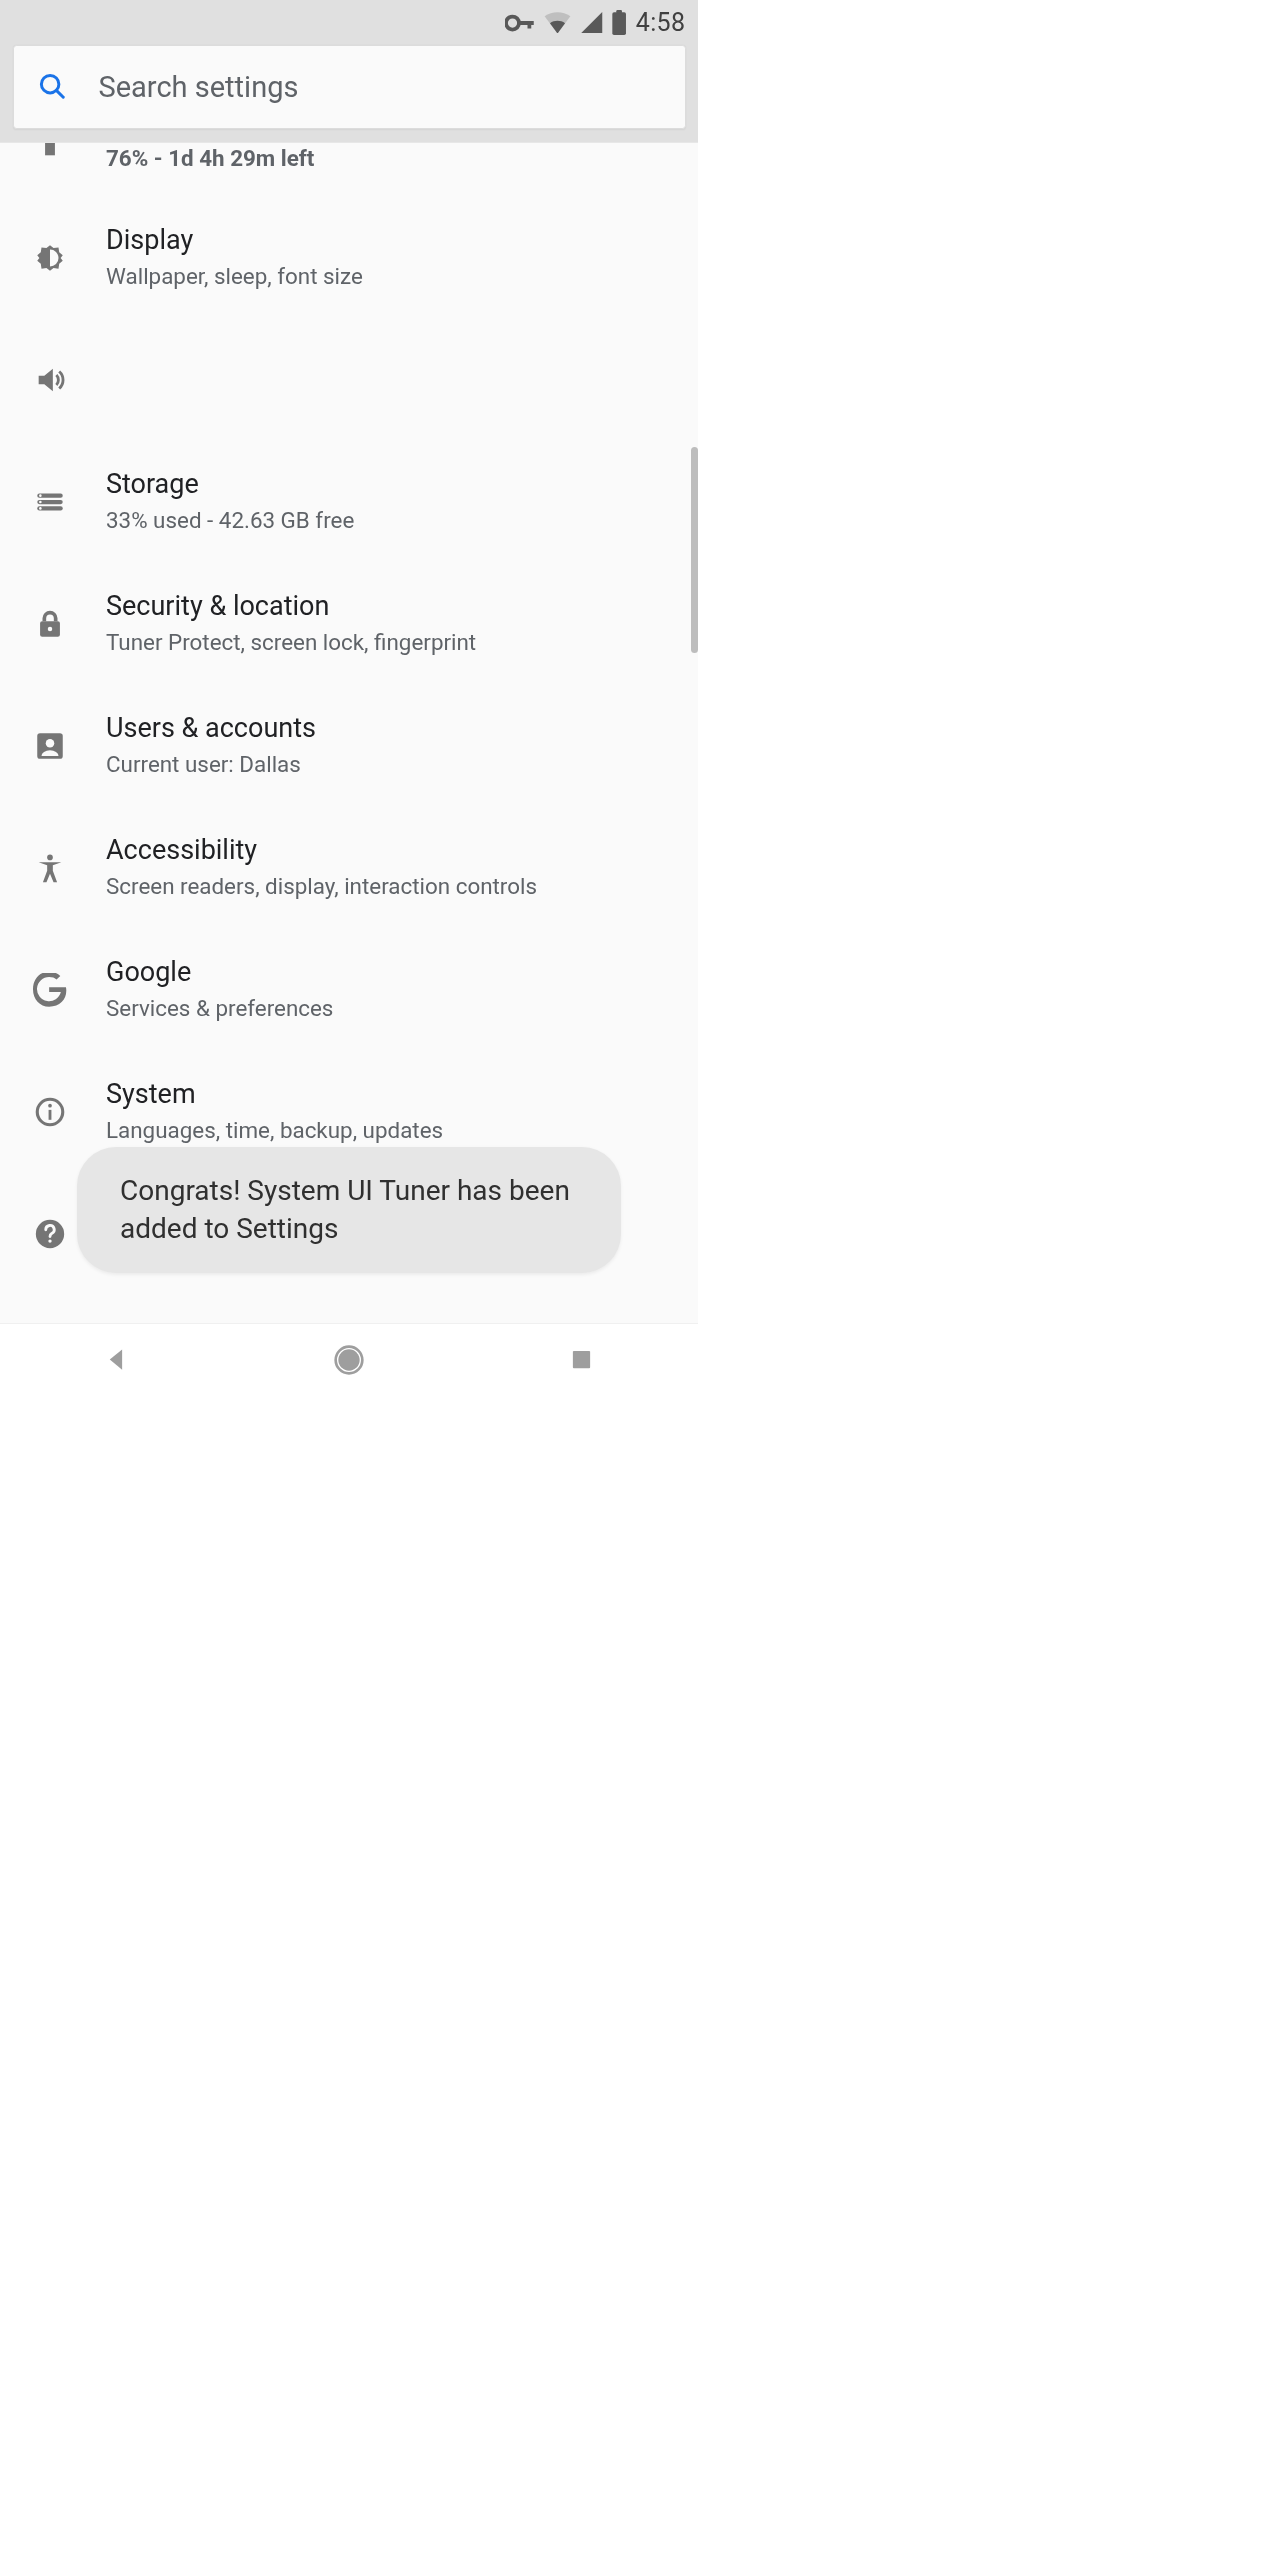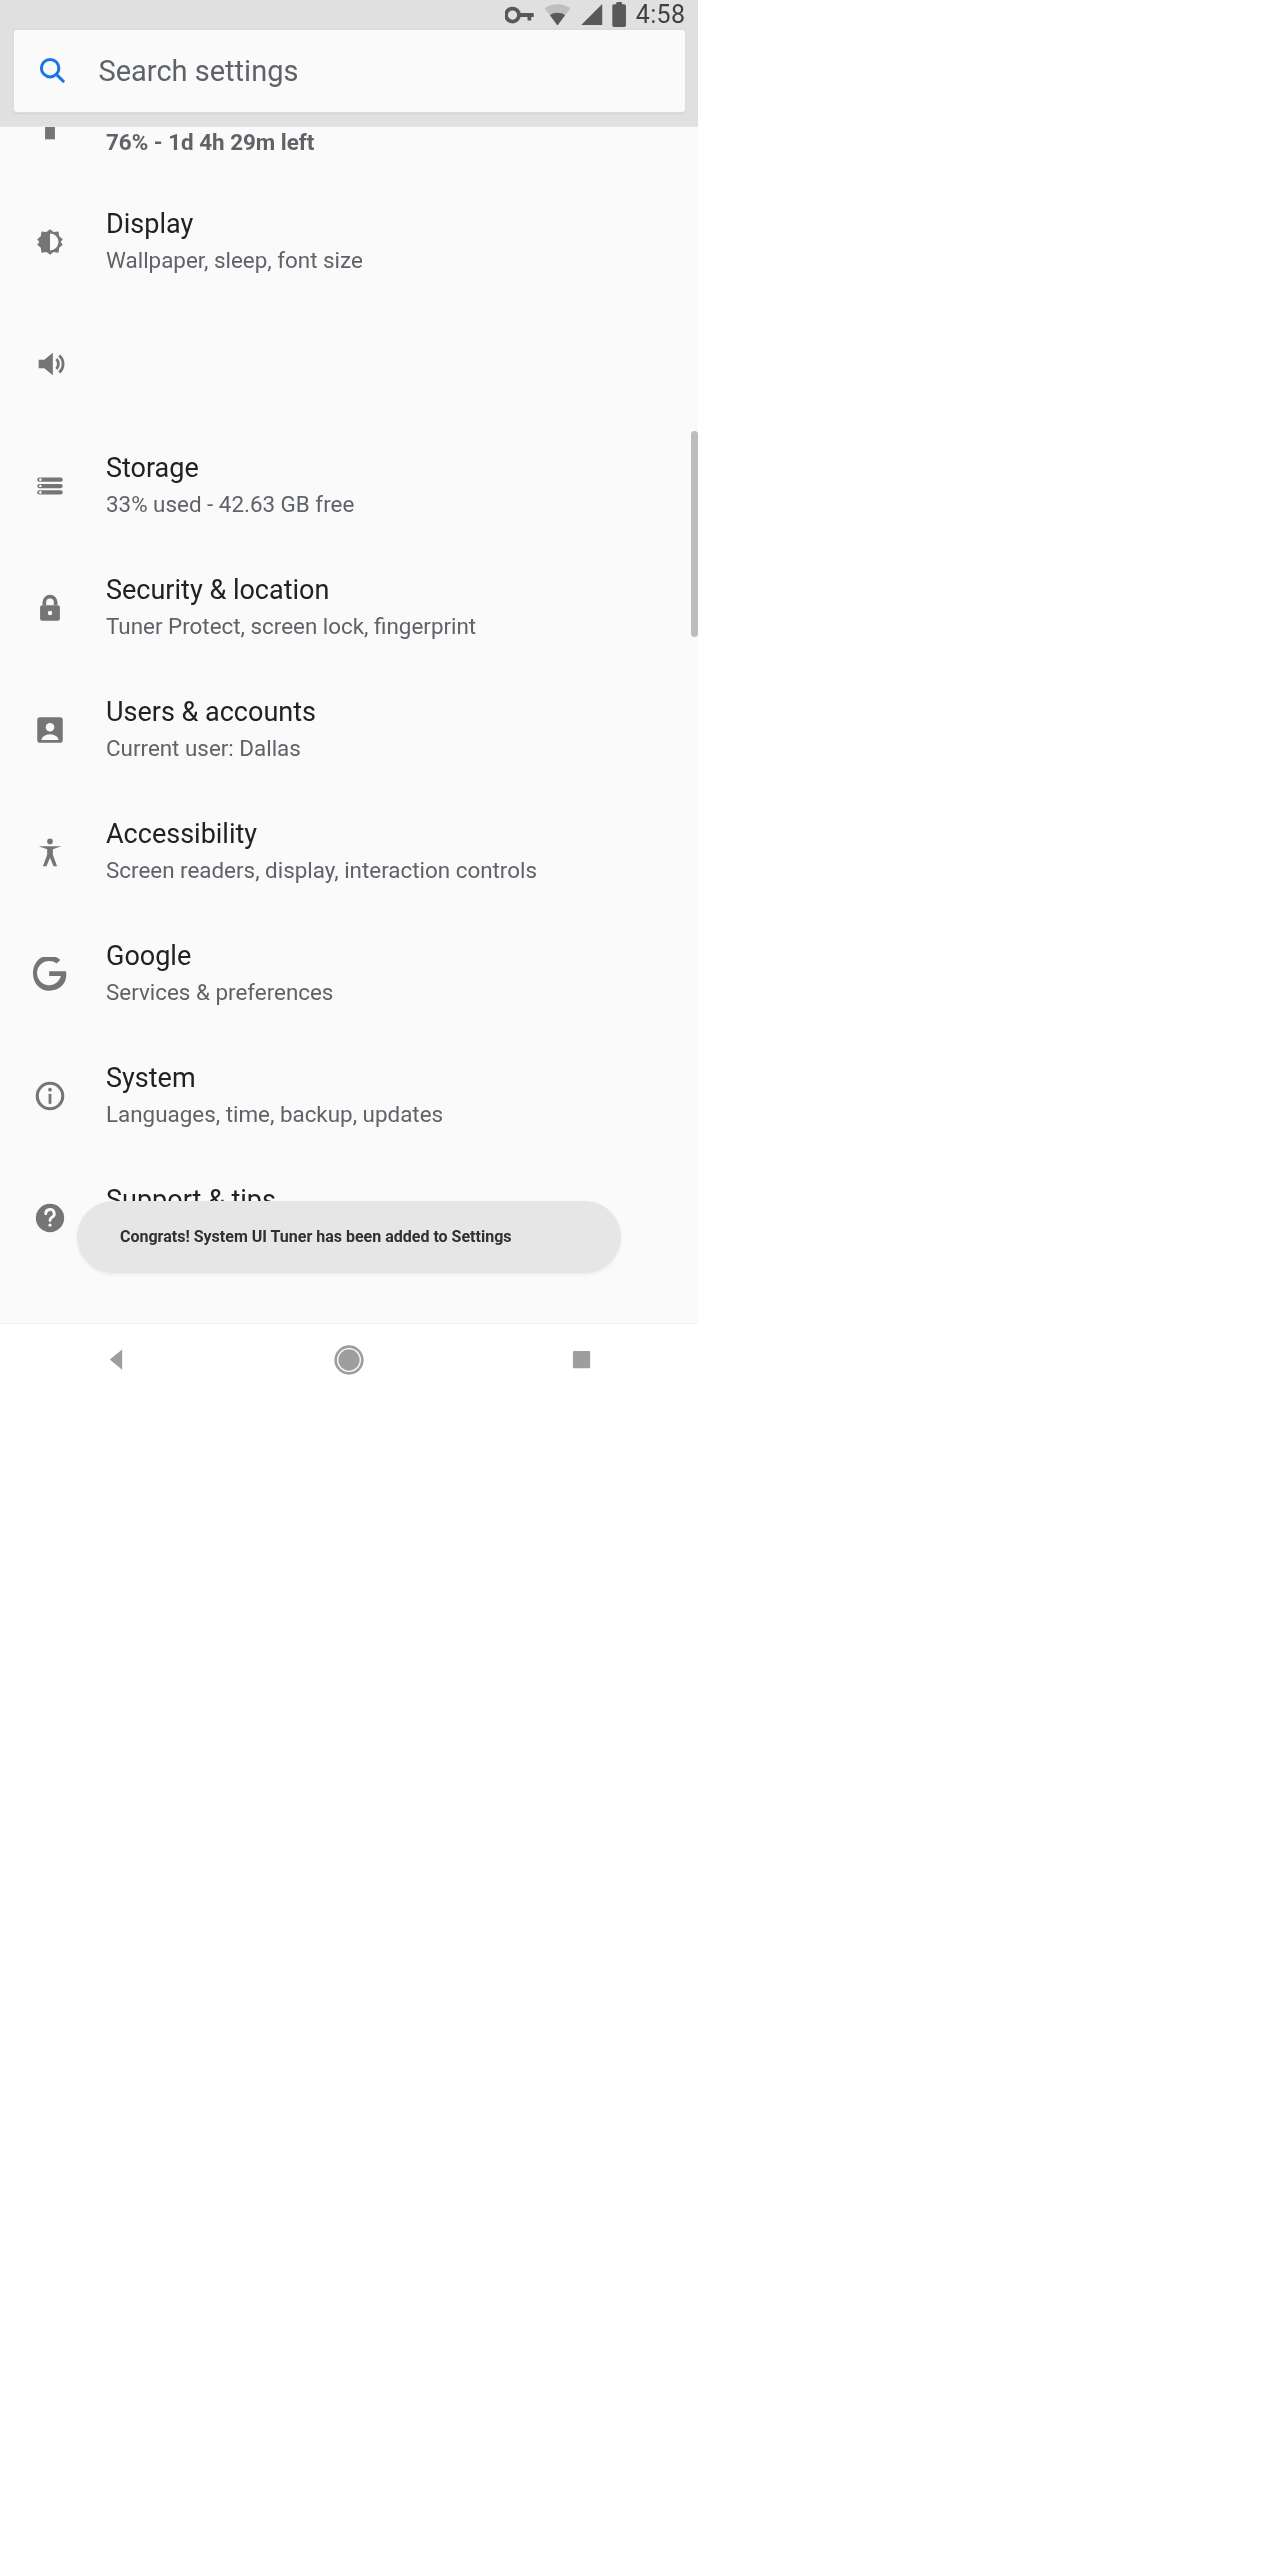--- a/index.html
+++ b/index.html
@@ -1,20 +1,20 @@
 <!DOCTYPE html>
 <html style="font-size:14.3px"><head>
 <meta charset="utf-8">
 <style>
   * { margin: 0; padding: 0; box-sizing: border-box; }
   html, body { width: 698px; height: 1395px; font-family: Roboto, "Helvetica Neue", Arial, sans-serif; background: #fff; }
   .screen { width: 698px; height: 1395px; display: flex; flex-direction: column; background: #fafafa; position: relative; overflow: hidden; }
 
   
-  .status-bar { height: 29px; background: #e0e0e0; display: flex; align-items: center; justify-content: flex-end; padding: 0 12.5px; gap: 9px; color: #595959; }
+  .status-bar { height: 45px; background: #e0e0e0; display: flex; align-items: center; justify-content: flex-end; padding: 0 12.5px; gap: 9px; color: #595959; }
   .status-bar .time { font-size: 25px; letter-spacing: 0.4px; color: #404040; }
   .status-bar svg { display: block; }
 
   
   .search-wrap { background: #e0e0e0; padding: 0 12.5px 12.5px 12.5px; }
   .search-card { height: 84px; background: #fafafa; border: 0.9px solid #dcdcdc; border-radius: 3.6px; box-shadow: 0 0.9px 1.8px rgba(0,0,0,0.06); display: flex; align-items: center; padding: 0 23px; gap: 32px; }
   .search-card .ph { color: #5f6368; font-size: 29px; }
 
   
   .content { flex: 1; overflow: hidden; position: relative; background: #fafafa; border-top: 0.9px solid #e7e7e7; }
@@ -23,21 +23,21 @@
   .item.cut { min-height: 54px; align-items: flex-start; padding-top: 0; font-weight: bold; }
   .icon-slot { width: 54px; display: flex; align-items: center; justify-content: center; color: #757575; }
   .texts { flex: 1; display: flex; flex-direction: column; gap: 5.4px; }
   .title { font-size: 27px; color: #202124; }
   .sub { font-size: 22.4px; color: #5f6368; line-height: 1.35; }
 
   
   .scrollbar { position: absolute; top: 304px; right: 0; width: 7.2px; height: 206px; background: #bdbdbd; border-radius: 3.6px; }
 
   
-  .toast { position: absolute; left: 77px; right: 77px; bottom: 50px; background: #e6e6e6; color: #303030; border-radius: 39px; padding: 25px 43px; font-size: 16px; line-height: 1.35; box-shadow: 0 1.8px 3.6px rgba(0,0,0,0.06); font-weight: bold; }
+  .toast { position: absolute; left: 77px; right: 77px; bottom: 50px; background: #e6e6e6; color: #303030; border-radius: 39px; padding: 25px 43px; font-size: 28px; line-height: 1.35; box-shadow: 0 1.8px 3.6px rgba(0,0,0,0.06); }
 
   
   .navbar { height: 72px; background: #fff; display: flex; align-items: center; justify-content: space-around; border-top: 0.9px solid #f0f0f0; }
   .navbar .navbtn { width: 107px; height: 54px; display: flex; align-items: center; justify-content: center; color: #9e9e9e; }
 </style>
 </head>
 <body>
 
 <div class="screen">
 

